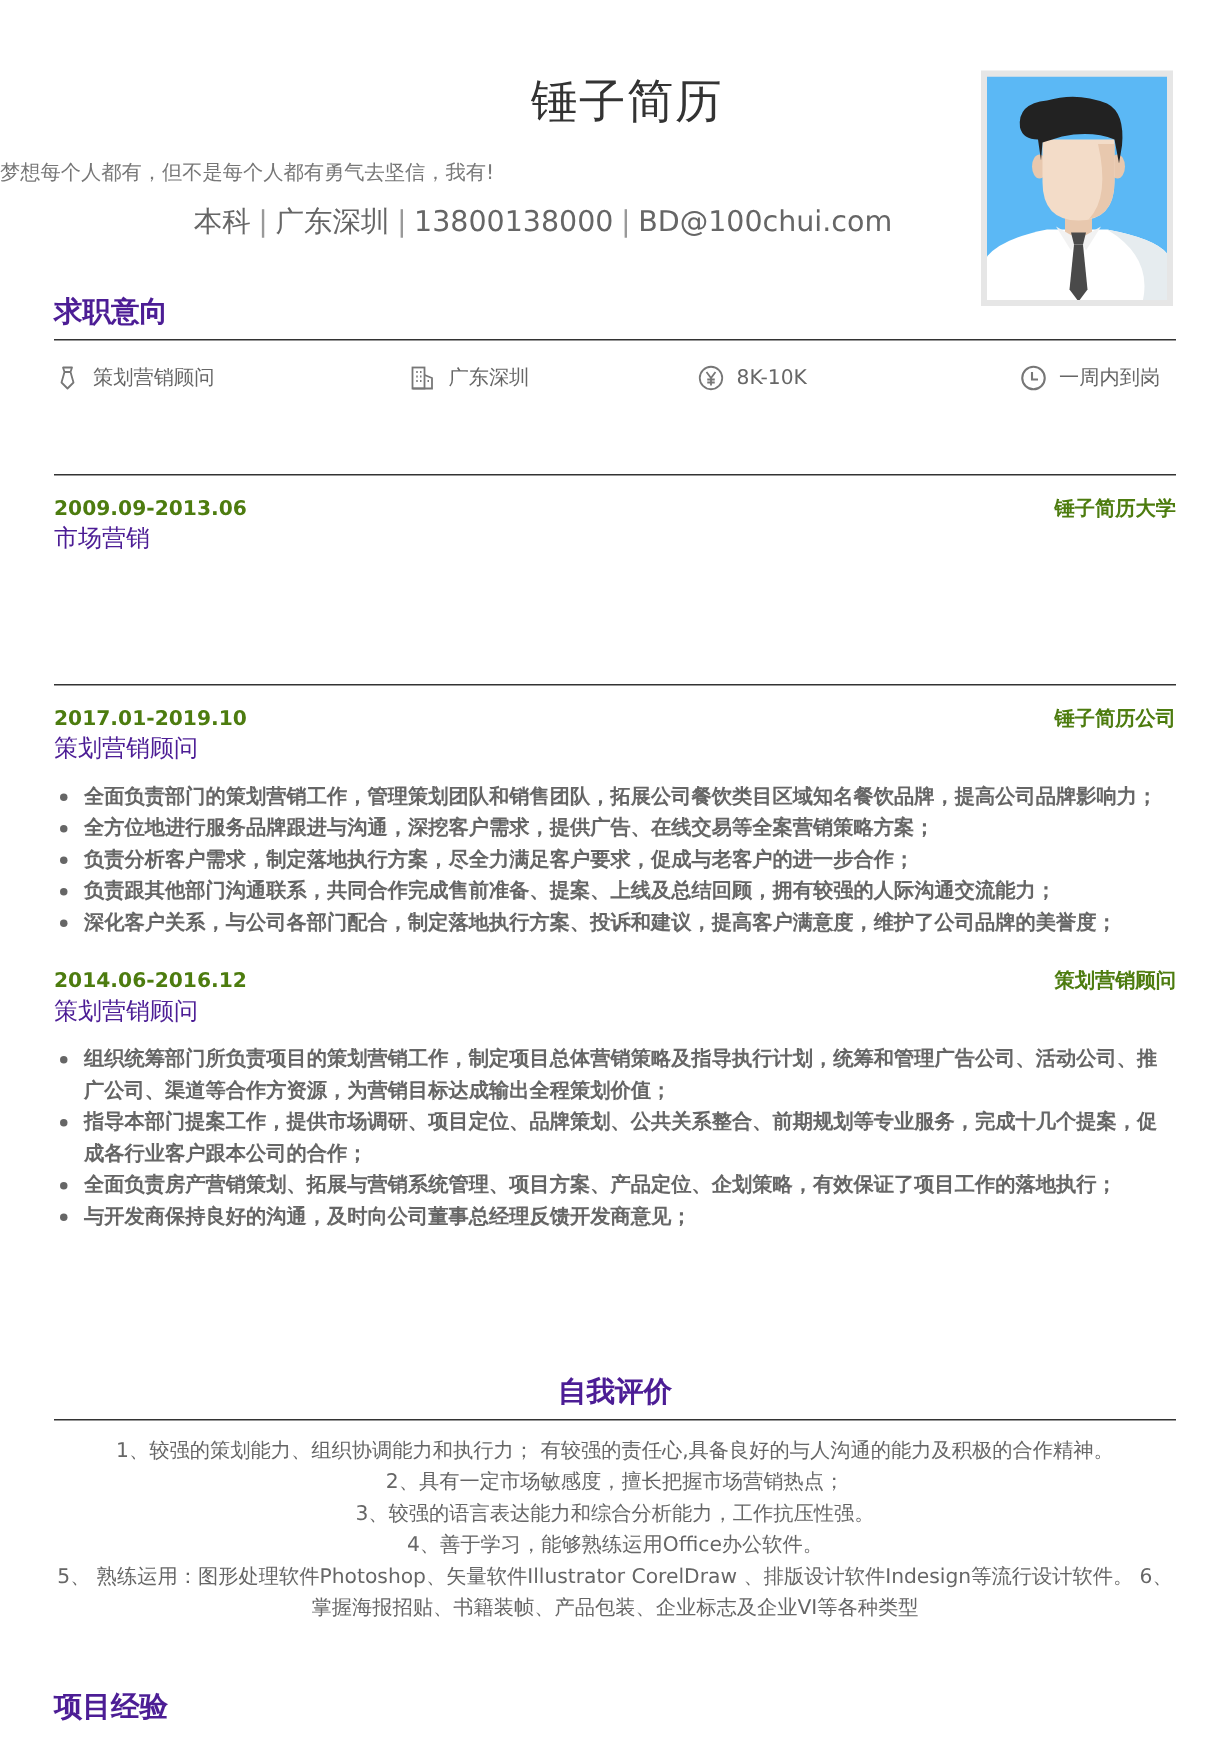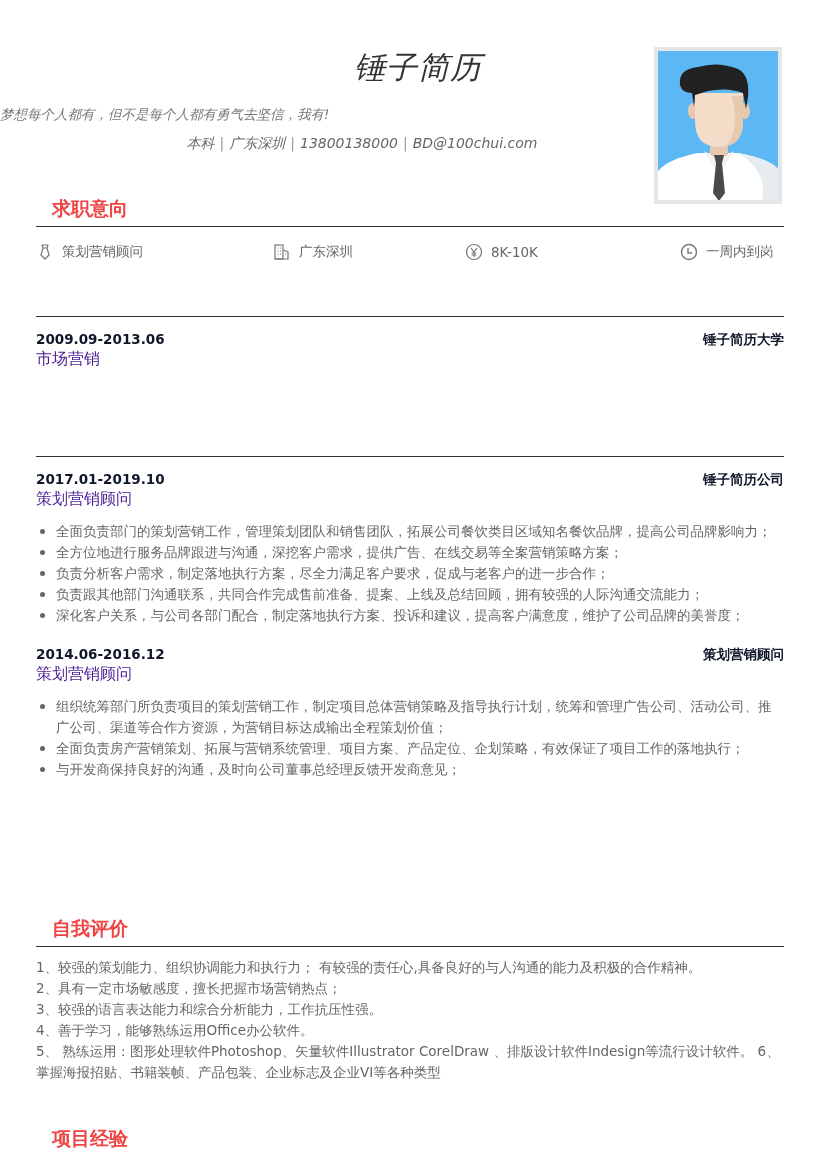--- a/index.html
+++ b/index.html
@@ -1,39 +1,39 @@
 <!DOCTYPE html>
 <html><head>
 <meta charset="utf-8">
 <style>
   * { box-sizing: border-box; margin: 0; padding: 0; }
   html, body { width: 820px; height: 1160px; background: #ffffff; overflow: hidden; }
   body { font-family: "DejaVu Sans", "Liberation Sans", sans-serif; color: #555; position: relative; }
 
-  .header { position: absolute; left: 0; top: 0; width: 820px; height: 200px; font-style: italic; }
+  .header { position: absolute; left: 0; top: 0; width: 820px; height: 200px; }
   .name { position: absolute; left: 0; width: 836px; top: 47px; text-align: center; font-size: 31px; color: #333; letter-spacing: 1px; }
   .motto { position: absolute; left: 0; width: 724px; top: 106px; text-align: left; font-size: 13.5px; color: #777; }
-  .contact { position: absolute; left: 0; width: 724px; top: 135px; text-align: center; font-size: 14px; color: #666; }
+  .contact { position: absolute; left: 0; width: 724px; top: 135px; text-align: center; font-size: 19px; color: #666; }
   .contact .sep { color: #999; margin: 0 5px; }
 
   .photo { position: absolute; left: 654px; top: 47px; width: 128px; height: 157px; background: #e6e6e6; padding: 4px; }
   .photo svg { display: block; width: 120px; height: 149px; }
 
   .section { position: absolute; left: 36px; width: 748px; }
-  .sec-title { font-size: 19px; font-weight: bold; color: #ef4444; height: 28px; line-height: 28px; margin-left: 16px; }
+  .sec-title { font-size: 19px; font-weight: bold; color: #4c1d95; height: 28px; line-height: 28px; }
   .sec-rule { height: 1px; background: #333; margin-top: 4px; }
 
   .intent-row { position: relative; height: 26px; margin-top: 14px; font-size: 13.5px; color: #666; }
   .intent-item { position: absolute; top: 0; display: flex; align-items: center; height: 22px; }
   .intent-item svg { width: 18px; height: 18px; margin-right: 8px; }
 
-  .entry-head { display: flex; justify-content: space-between; font-size: 13.5px; font-weight: bold; color: #0f172a; height: 20px; line-height: 20px; text-align: center; }
+  .entry-head { display: flex; justify-content: space-between; font-size: 13.5px; font-weight: bold; color: #4d7c0f; height: 20px; line-height: 20px; text-align: center; }
   .entry-sub { font-size: 16px; color: #4c1d95; height: 20px; line-height: 20px; }
 
-  ul.bullets { list-style: none; margin-top: 12px; }
+  ul.bullets { list-style: none; margin-top: 12px; font-weight: bold; }
   ul.bullets li { position: relative; padding-left: 20px; font-size: 13.5px; line-height: 21px; color: #666; }
   ul.bullets li::before { content: ""; position: absolute; left: 4px; top: 8px; width: 5px; height: 5px; border-radius: 50%; background: #666; }
 
   .eval p { font-size: 13.5px; line-height: 21px; color: #666; }
 </style>
 </head>
 <body>
 
 <div class="header">
   <div class="name">锤子简历</div>
@@ -135,27 +135,28 @@
   </div>
 
   <div style="margin-top:18px;">
     <div class="entry-head">
       <span>2014.06-2016.12</span>
       <span>策划营销顾问</span>
     </div>
     <div class="entry-sub">策划营销顾问</div>
     <ul class="bullets">
       <li>组织统筹部门所负责项目的策划营销工作，制定项目总体营销策略及指导执行计划，统筹和管理广告公司、活动公司、推广公司、渠道等合作方资源，为营销目标达成输出全程策划价值；</li>
+      <li>指导本部门提案工作，提供市场调研、项目定位、品牌策划、公共关系整合、前期规划等专业服务，完成十几个提案，促成各行业客户跟本公司的合作；</li>
       <li>全面负责房产营销策划、拓展与营销系统管理、项目方案、产品定位、企划策略，有效保证了项目工作的落地执行；</li>
       <li>与开发商保持良好的沟通，及时向公司董事总经理反馈开发商意见；</li>
     </ul>
   </div>
 </div>
 
-<div class="section eval" style="top:914px;">
+<div class="section eval" style="top:914px;text-align:center;">
   <div class="sec-title">自我评价</div>
   <div class="sec-rule"></div>
   <div style="margin-top:10px;">
     <p>1、较强的策划能力、组织协调能力和执行力； 有较强的责任心,具备良好的与人沟通的能力及积极的合作精神。</p>
     <p>2、具有一定市场敏感度，擅长把握市场营销热点；</p>
     <p>3、较强的语言表达能力和综合分析能力，工作抗压性强。</p>
     <p>4、善于学习，能够熟练运用Office办公软件。</p>
     <p>5、 熟练运用：图形处理软件Photoshop、矢量软件Illustrator CorelDraw 、排版设计软件Indesign等流行设计软件。 6、掌握海报招贴、书籍装帧、产品包装、企业标志及企业VI等各种类型</p>
   </div>
 </div>

